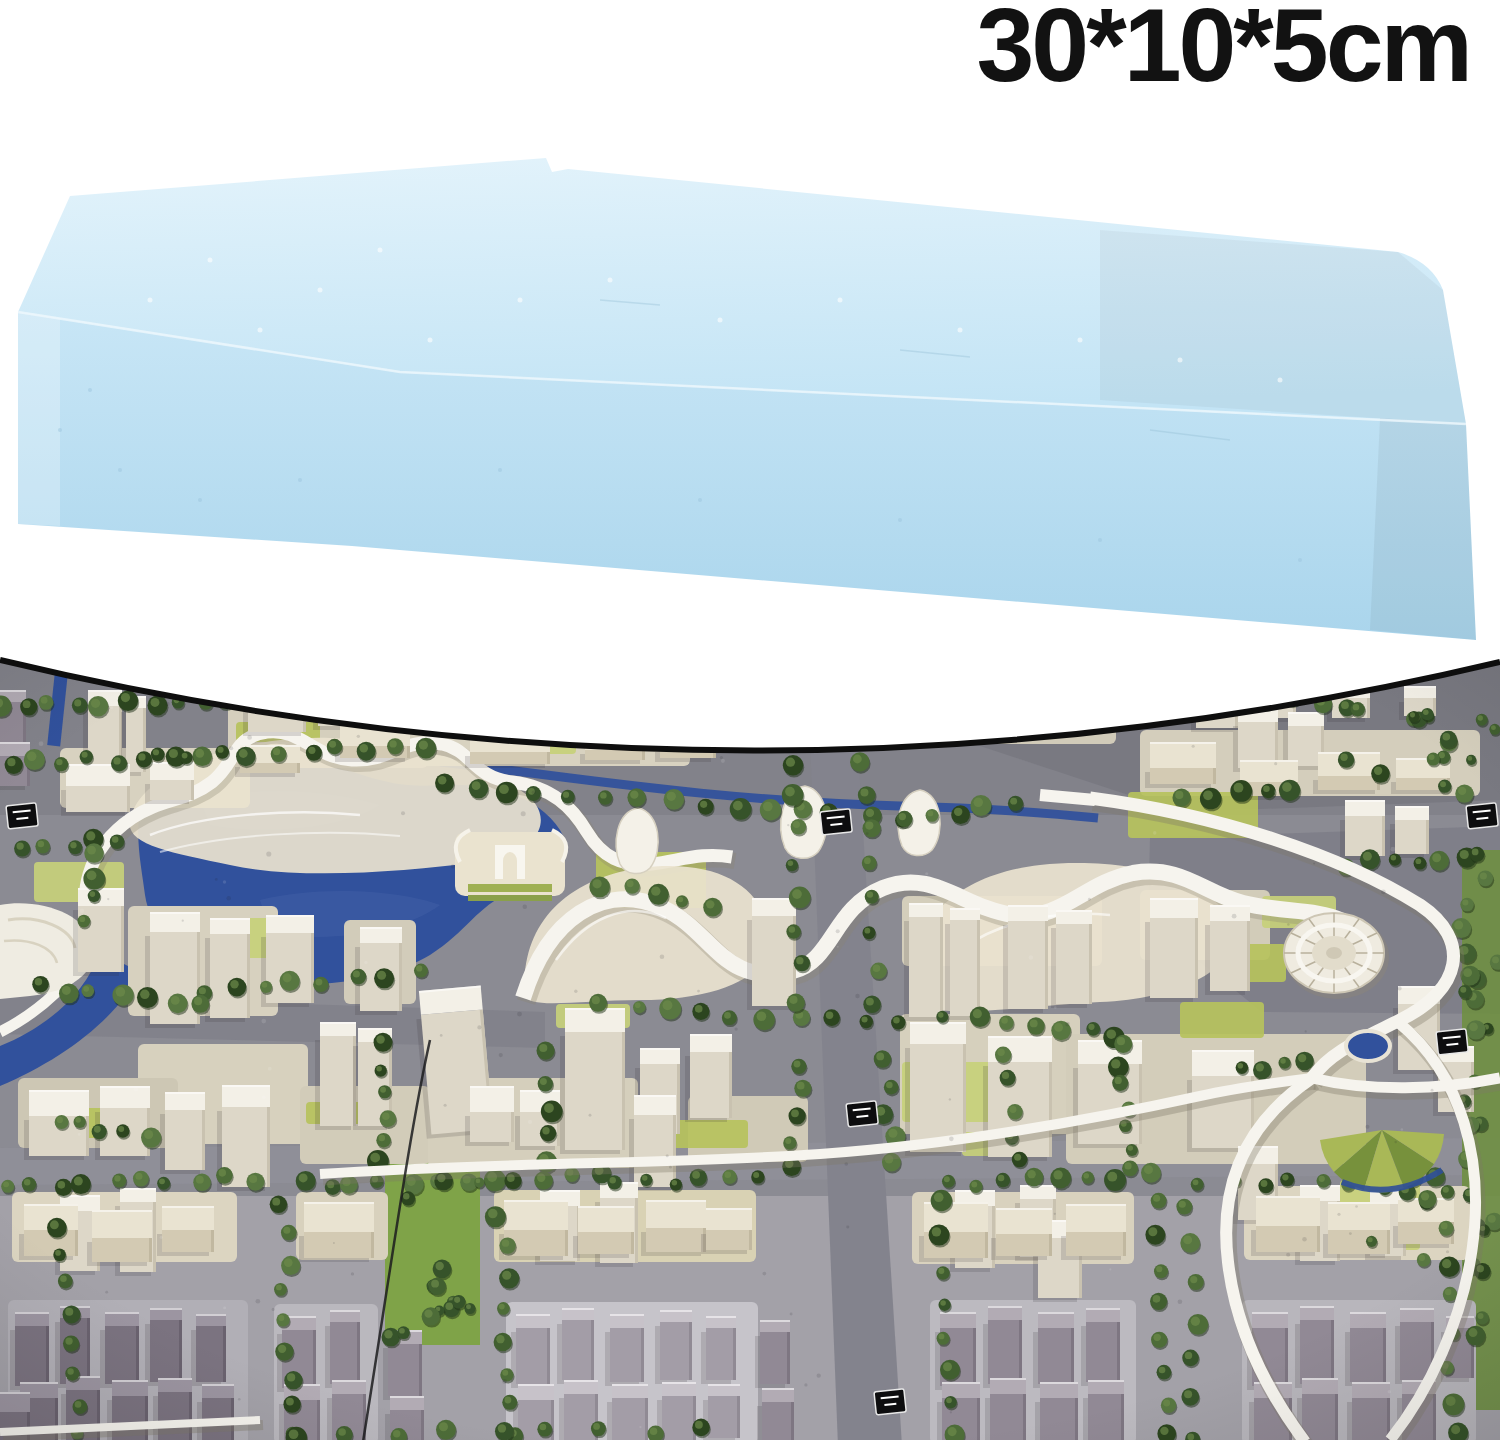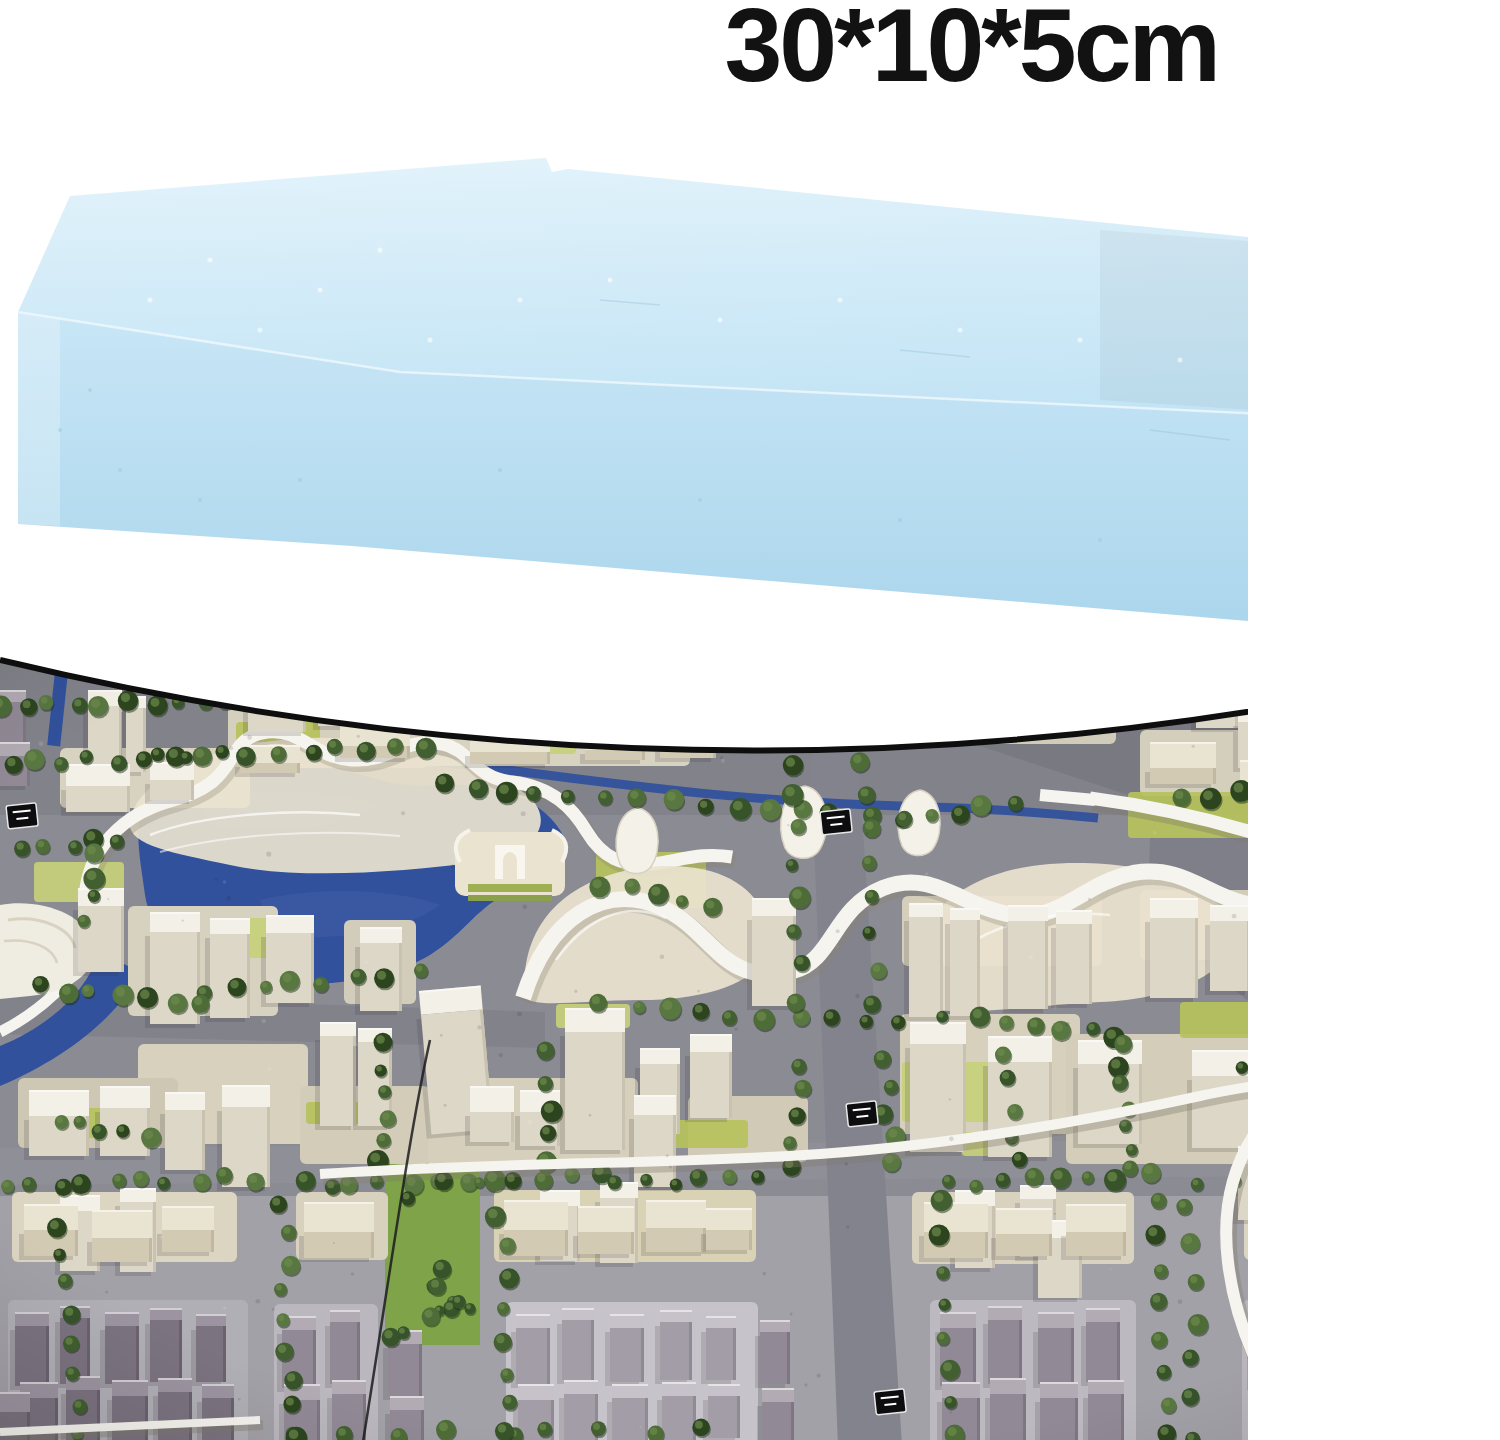--- a/index.html
+++ b/index.html
@@ -1,16 +1,16 @@
 <!DOCTYPE html>
 <html style="--ph-background_white: #ffffff; --ph-border_black: #0e0e0e; --ph-road_gray: #8b8b93; --ph-road_dark: #75757e; --ph-ground_light: #a3a1a8; --ph-water_blue: #31519c; --ph-water_light: #4a66ad; --ph-tree_green: #36532a; --ph-lawn_green: #b6c25c; --ph-band_green: #7fa348; --ph-white_building_roof: #f3f0e7; --ph-white_building_wall: #ddd7c8; --ph-cream_building_roof: #e9e3d1; --ph-gray_building_roof: #b2abb4; --ph-gray_building_wall: #918995; --ph-seam_black: #1c1c1f; --ph-highway_white: #f6f4ee; --pc-top_face: #cfe9f7; --pc-front_face: #b7dcf0; --pc-edge_highlight: #eef8fd; --pc-speckle: #9dc6dd; --label-color: #121212;"><head>
 <meta charset="utf-8">
 <style>
   html,body{margin:0;padding:0;background:#ffffff;}
-  .stage{position:relative;width:1248px;height:1440px;overflow:hidden;background:#fff;
+  .stage{position:relative;width:1500px;height:1440px;overflow:hidden;background:#fff;
          font-family:"Liberation Sans",sans-serif;}
   #scene{position:absolute;left:0;top:0;}
   .size-label{position:absolute;top:-14px;right:30px;font-size:104px;font-weight:700;
               letter-spacing:-3px;color:var(--label-color,#121212);white-space:nowrap;}
 </style>
 </head>
 <body>
 
 <div class="stage">
 

